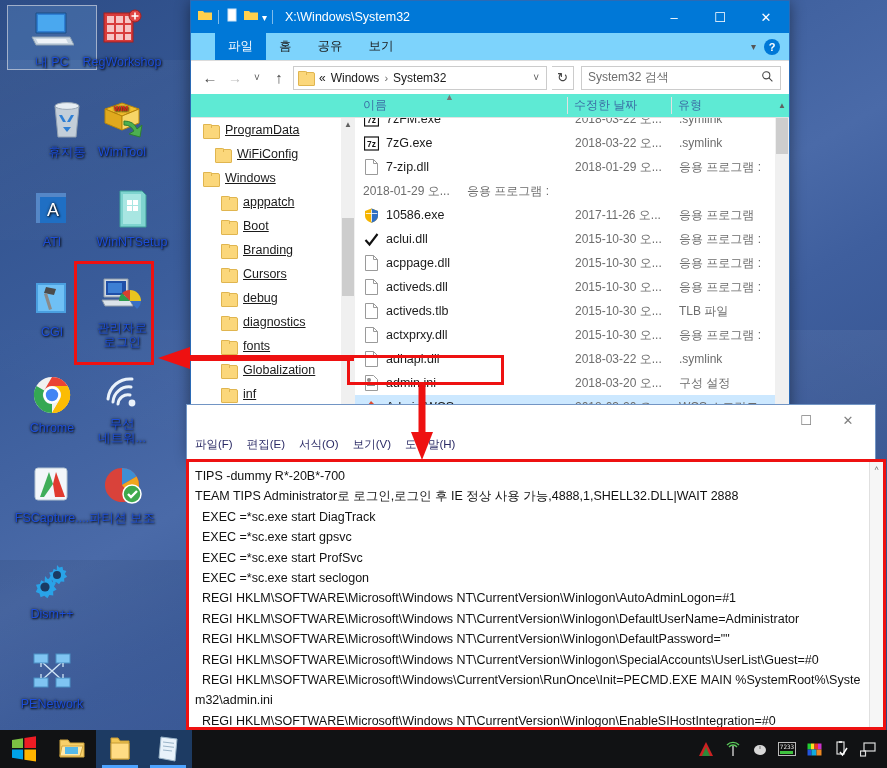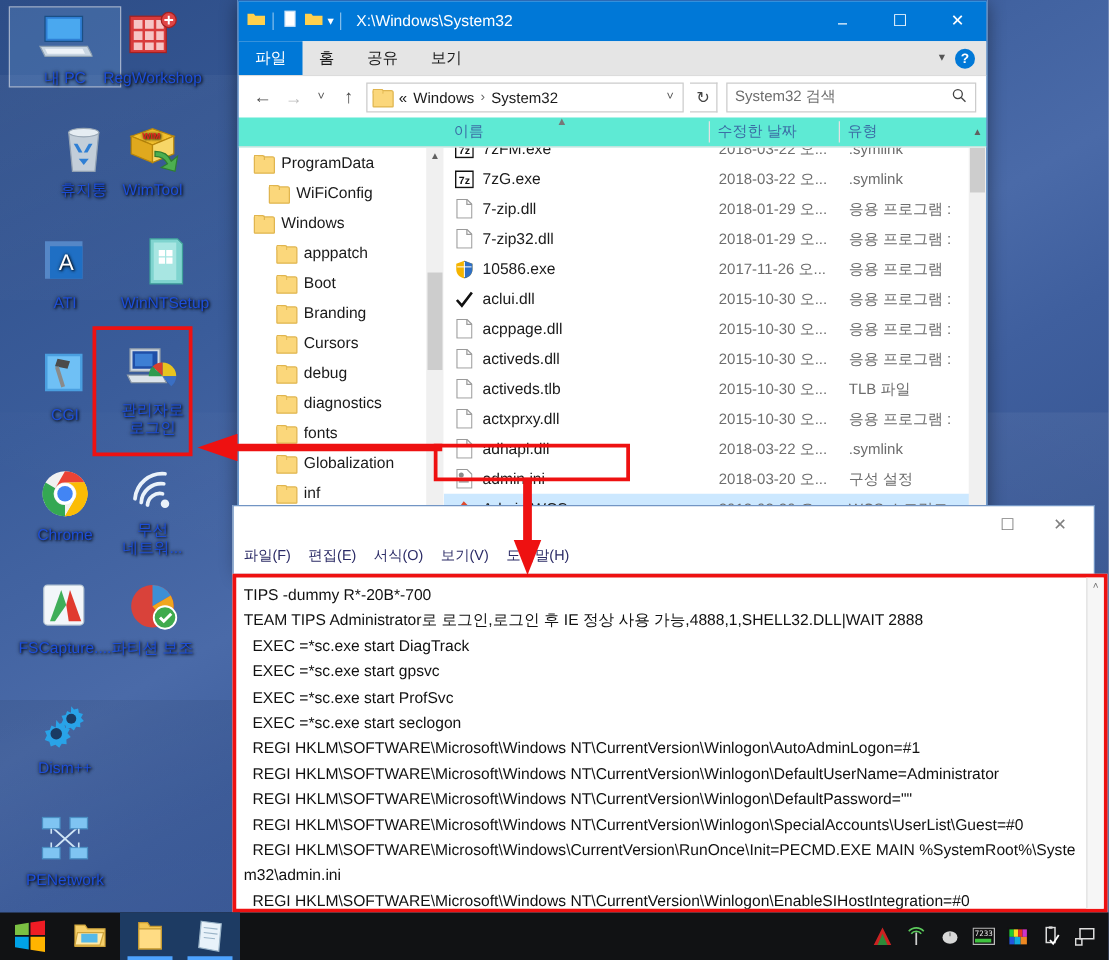--- a/index.html
+++ b/index.html
@@ -43,22 +43,22 @@
     padding-left: 6px; color: #fff; flex: 0 0 32px;
   }
   .qat { display:flex; align-items:center; gap: 3px; }
   .qat .sep { width:1px; height:14px; background: rgba(255,255,255,0.5); margin: 0 2px; }
   .win-title { font-size: 12.5px; margin-left: 10px; flex: 1; white-space: nowrap; }
   .wbtns { display:flex; height: 32px; }
   .wbtn { width: 46px; height: 32px; display:flex; align-items:center; justify-content:center;
           color: #fff; font-size: 13px; }
 
   .ribbon-tabs {
-    height: 28px; background: #e5e5e5; border-bottom: 1px solid #dcdcdc;
-    display: flex; align-items: stretch; font-size: 12.5px; flex: 0 0 28px;
+    height: 28px; background: #7dd3fc; border-bottom: 1px solid #dcdcdc;
+    display: flex; align-items: stretch; font-size: 12.5px; flex: 0 0 28px; padding-left: 24px;
   }
   .rtab { padding: 0 13px; display:flex; align-items:center; color: #1a1a1a; }
   .rtab.file { background: #0078d7; color: #fff; font-weight: normal; }
   .ribbon-right { margin-left:auto; display:flex; align-items:center; gap: 8px; padding-right: 9px; }
   .chev-dn { color: #555; font-size: 10px; }
   .help-ic {
     width: 16px; height: 16px; border-radius: 50%; background: #0078d7; color: #fff;
     font-size: 11px; display:flex; align-items:center; justify-content:center; font-weight: bold;
   }
 
@@ -80,21 +80,21 @@
   .searchbox {
     width: 200px; height: 24px; border: 1px solid #cccccc; display:flex; align-items:center;
     padding: 0 6px; font-size: 12px; color: #6d6d6d; justify-content: space-between;
   }
 
   .colhdr { height: 24px; display:flex; align-items:center; border-bottom:1px solid #e2e2e2;
             font-size: 12px; color: #3b6ea5; background: #5eead4; flex: 0 0 24px; }
   .body-split { flex: 1; display: flex; overflow: hidden; min-height: 0; }
 
   .tree { width: 164px; border-right: 0; overflow: hidden; position: relative; background:#fff; }
-  .tnode { height: 24px; display:flex; align-items:center; font-size: 12.5px; color: #1a1a1a; gap: 6px; }
+  .tnode { height: 24px; display:flex; align-items:center; font-size: 12.5px; color: #1a1a1a; gap: 6px; text-decoration: underline; }
   .folder-ic { width: 16px; height: 13px; position: relative; flex: 0 0 16px; }
   .folder-ic::before {
     content:''; position:absolute; left:0; top:1px; width:15px; height:12px;
     background:#fbd77b; border:1px solid #e0b54f; border-radius: 1px 2px 1px 1px;
   }
   .folder-ic::after {
     content:''; position:absolute; left:0; top:0px; width:7px; height:3px;
     background:#fbd77b; border:1px solid #e0b54f; border-bottom:none; border-radius: 1px 2px 0 0;
   }
   .tree-scroll { position:absolute; right: 0; top: 0; width: 14px; height: 100%; background: #f0f0f0; }
@@ -564,29 +564,20 @@
                   <path d="M0.5 0.5h8l4 4v11h-12z" fill="#fff" stroke="#9a9a9a"></path>
                   <path d="M8.5 0.5v4h4" fill="none" stroke="#9a9a9a"></path>
                 </svg>
               </span>
               <span>7-zip.dll</span>
             </div>
             <div class="fdate">2018-01-29 오...</div>
             <div class="ftype">응용 프로그램 :</div>
           </div>
           <div class="frow">
-            <div class="fname">
-              <span class="fic">
-                <svg width="13" height="16" viewBox="0 0 13 16">
-                  <path d="M0.5 0.5h8l4 4v11h-12z" fill="#fff" stroke="#9a9a9a"></path>
-                  <path d="M8.5 0.5v4h4" fill="none" stroke="#9a9a9a"></path>
-                </svg>
-              </span>
-              <span>7-zip32.dll</span>
-            </div>
             <div class="fdate">2018-01-29 오...</div>
             <div class="ftype">응용 프로그램 :</div>
           </div>
           <div class="frow">
             <div class="fname">
               <span class="fic">
                 <svg width="15" height="15" viewBox="0 0 15 15">
                   <path d="M7.5 0.5 L14 3 v4.5 c0 4-3 6.2-6.5 7.2 C4 13.7 1 11.5 1 7.5V3z" fill="#f5b400"></path>
                   <path d="M7.5 0.5 L14 3 v4.5 c0 4-3 6.2-6.5 7.2z" fill="#2f6fc4"></path>
                   <path d="M7.5 1.6 v12" stroke="#fff" stroke-width="0.8"></path>

